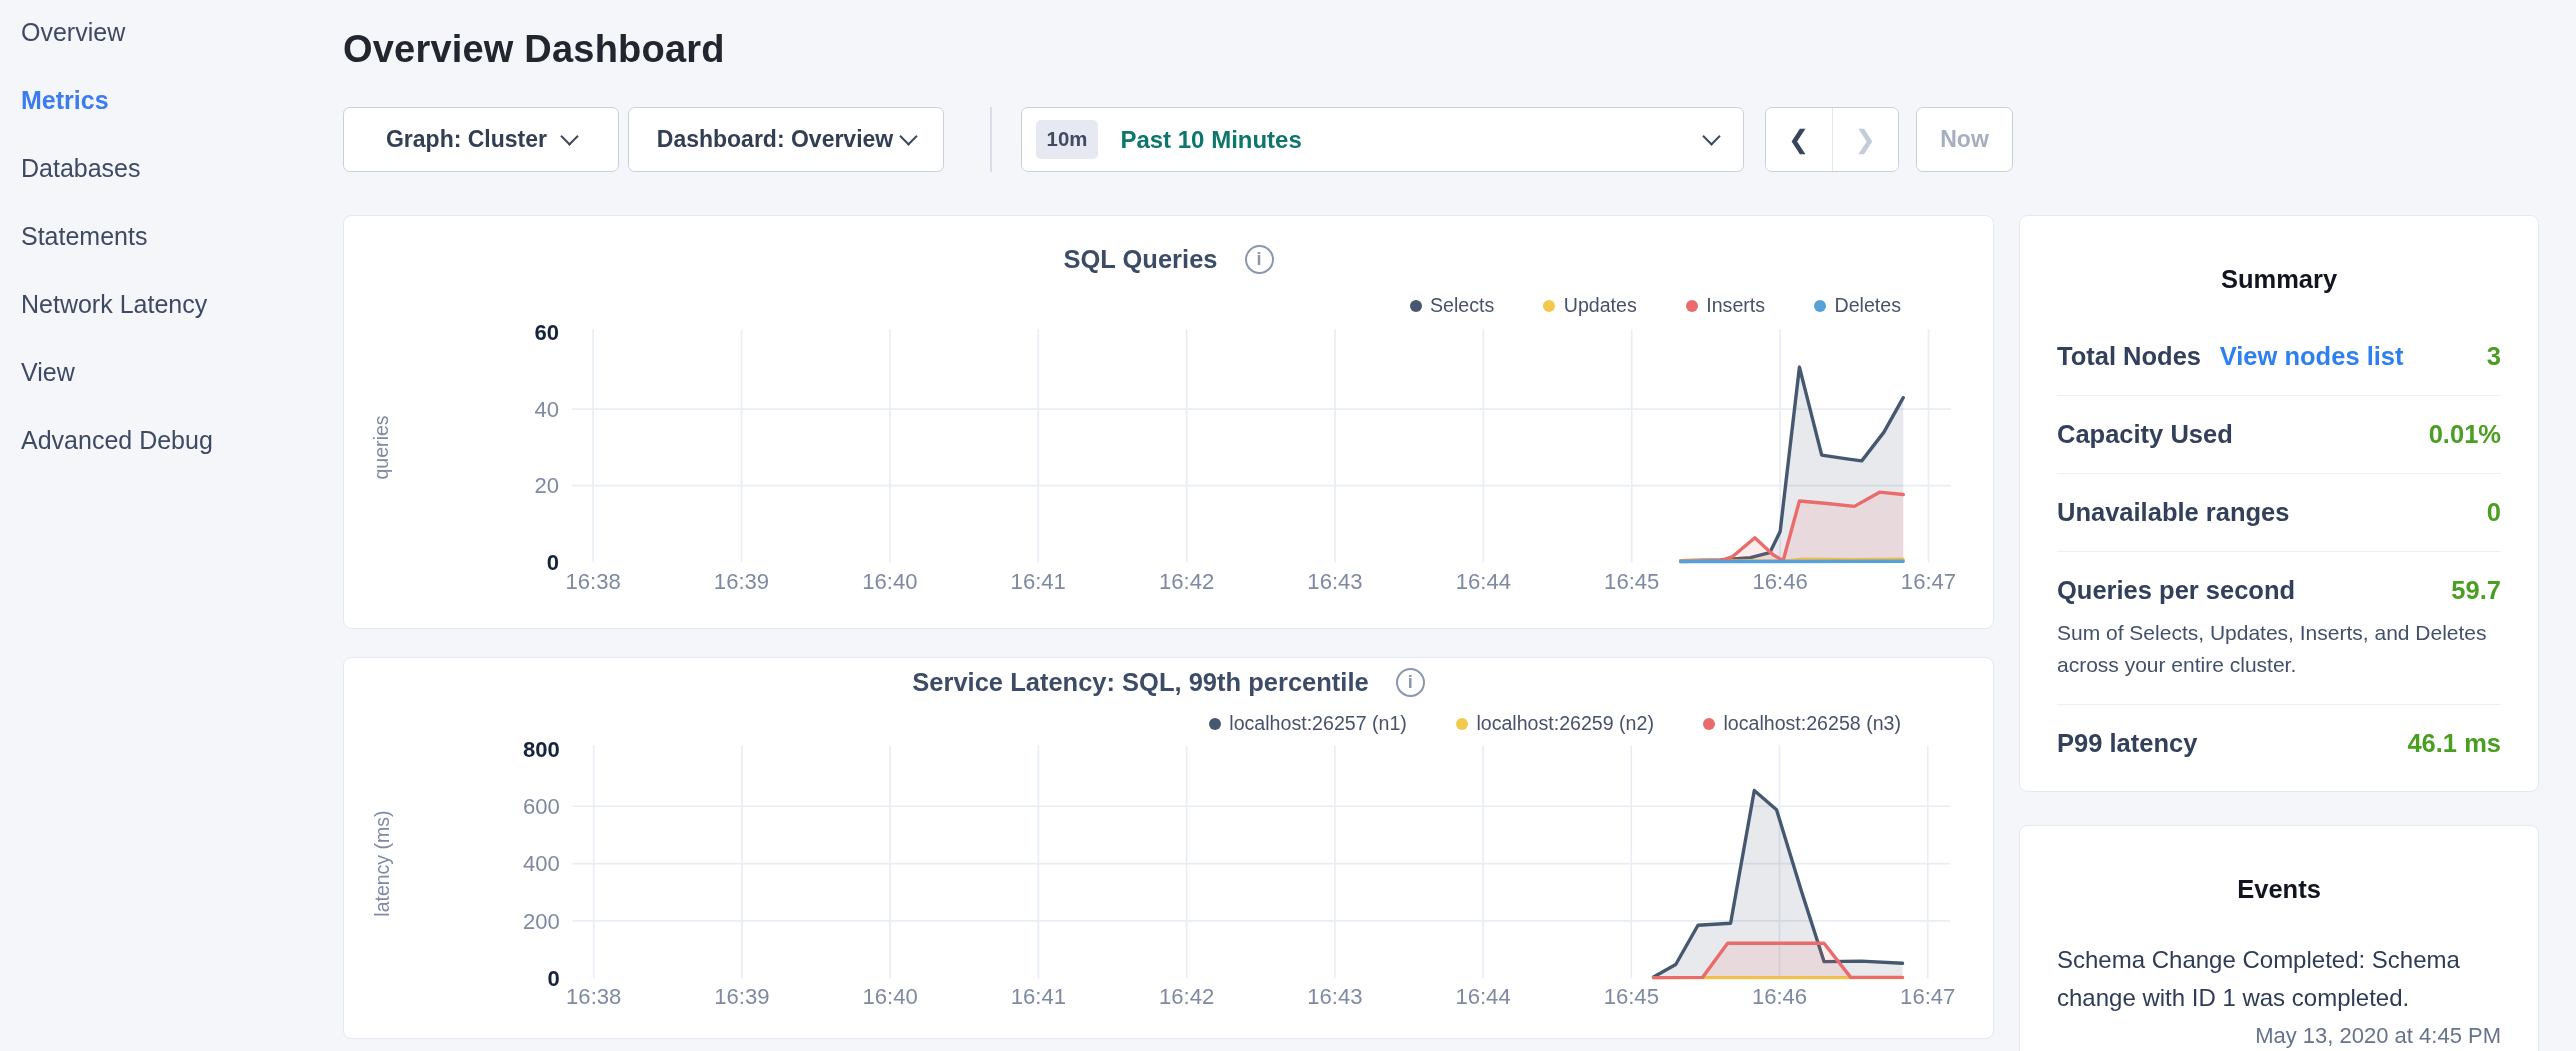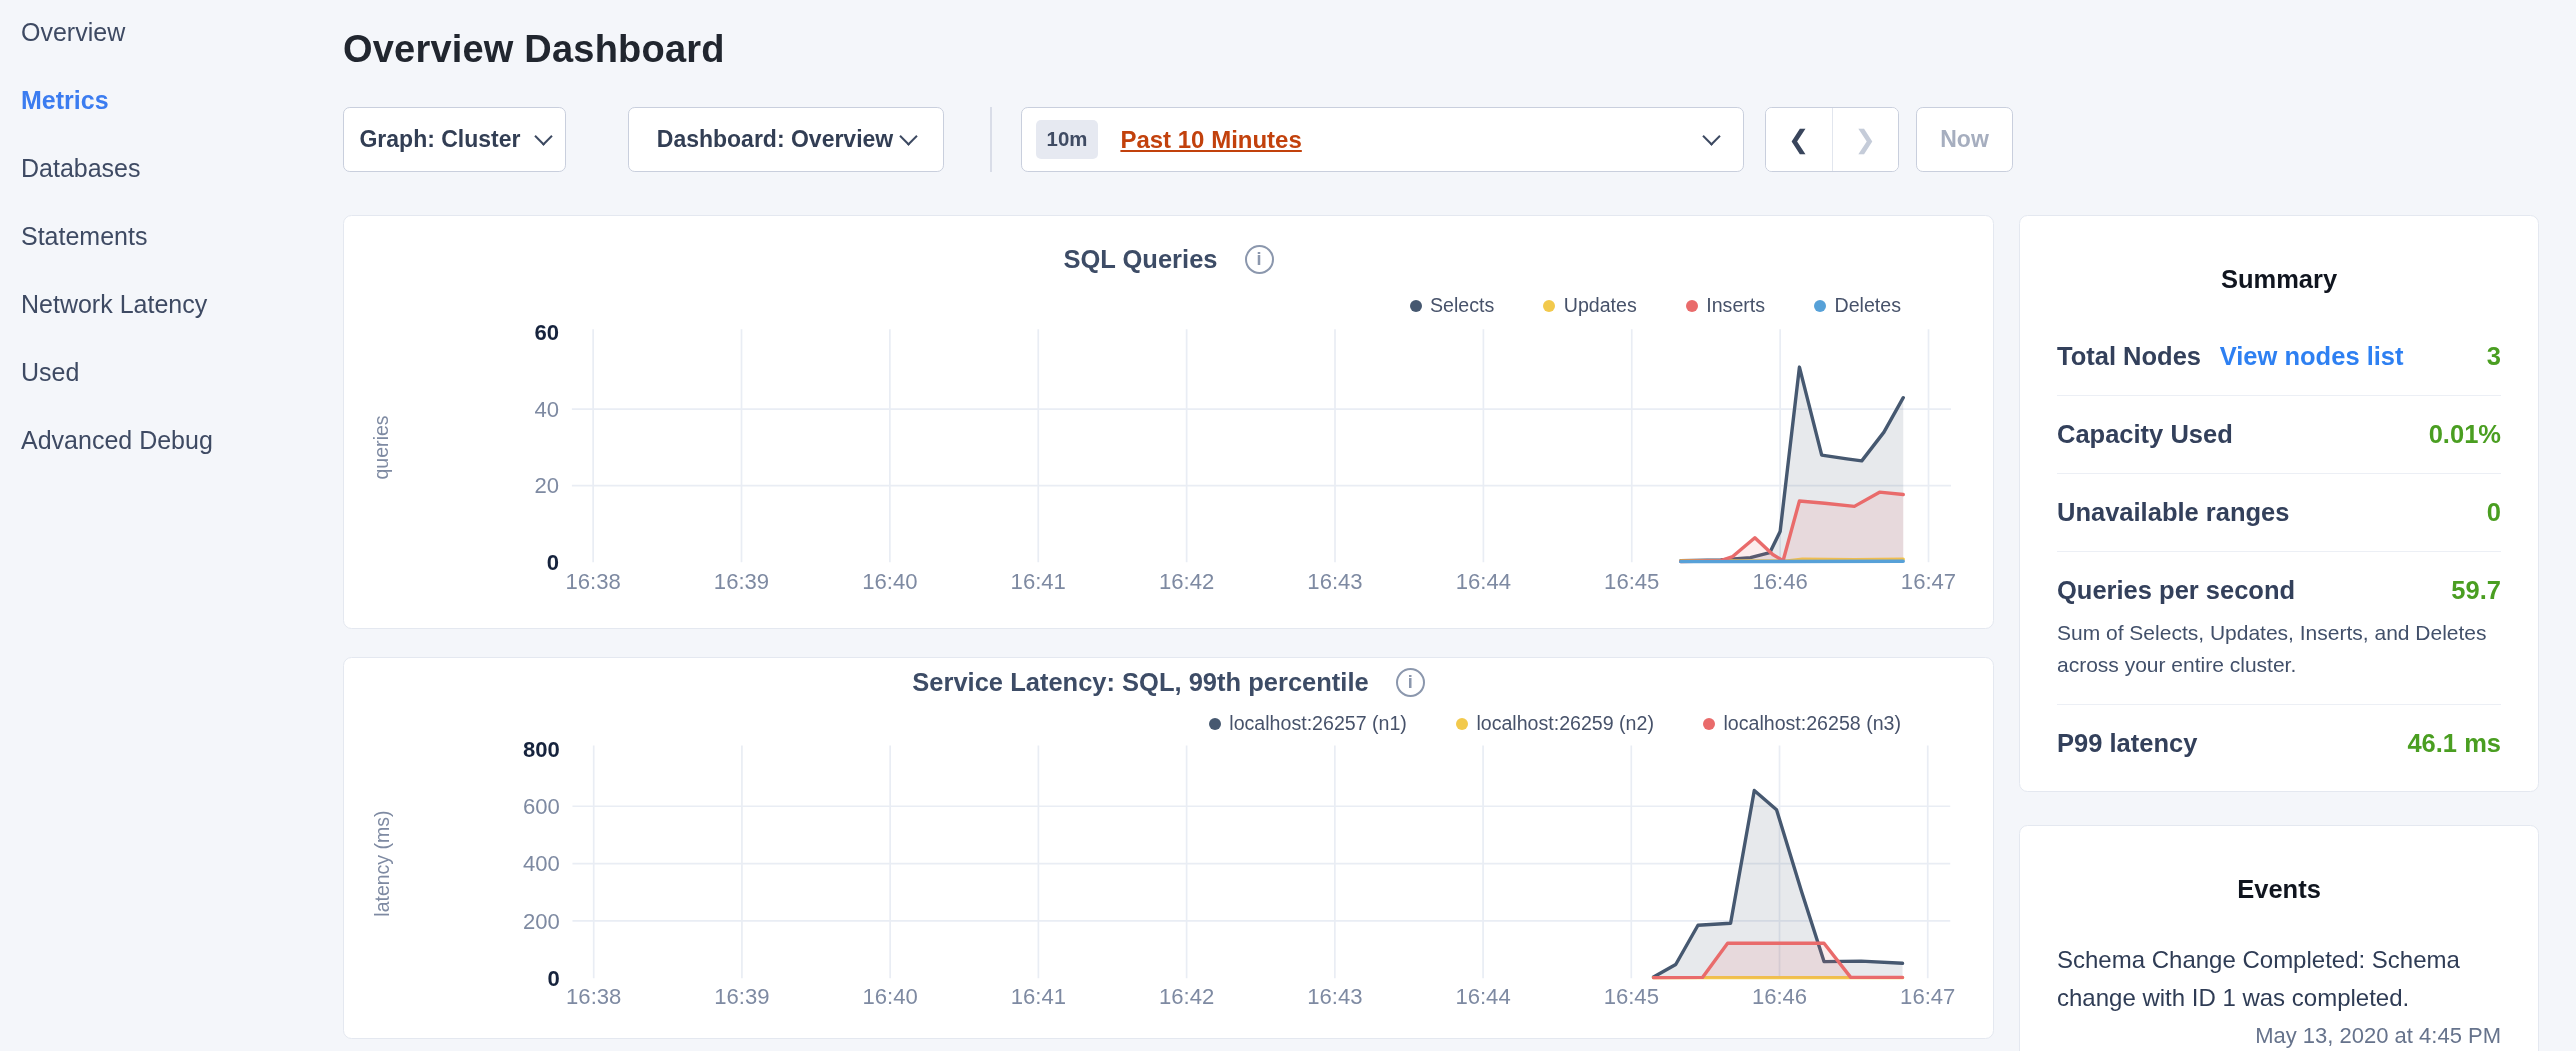--- a/index.html
+++ b/index.html
@@ -16,29 +16,29 @@
   .sidebar li.active{color:#3b7cf0;font-weight:700;}
   
   .page-title{position:absolute;left:343px;top:20.4px;margin:0;line-height:58px;
     font-size:38px;font-weight:700;color:#21262f;letter-spacing:0.2px;}
   
   .controls{position:absolute;left:0;top:107px;width:2576px;height:65px;}
   .controls .btn,.controls .timebox,.controls .pager,.controls .nowbtn{
     position:absolute;top:0;height:65px;background:#fff;border:1.7px solid #c9cfdd;border-radius:6.8px;
     box-sizing:border-box;display:flex;align-items:center;justify-content:center;
     font-family:"Liberation Sans",sans-serif;font-size:23px;font-weight:700;color:#323e54;cursor:pointer;padding:0;}
-  #btn-graph{left:343px;width:223px;gap:16px;}
+  #btn-graph{left:343px;width:276px;gap:16px;}
   #btn-dash{left:628px;width:316px;gap:9px;}
   .chev{width:11px;height:11px;border-right:2.6px solid #3c4961;border-bottom:2.6px solid #3c4961;
     transform:rotate(45deg);margin-top:-6px;display:inline-block;}
   .vdiv{position:absolute;left:990px;top:0;width:1.7px;height:65px;background:#d9dde8;}
   .timebox{left:1021px;width:723px;justify-content:flex-end;padding:0 25.5px 0 13.6px !important;}
   .timebox .badge{background:#e6e9f1;color:#3f4b63;font-size:20.4px;font-weight:700;
     border-radius:5.1px;padding:7.7px 11px;margin-right:22px;}
-  .timebox .tlabel{font-size:24px;font-weight:700;color:#c2410c;text-decoration:underline;}
+  .timebox .tlabel{font-size:24px;font-weight:700;color:#0f766e;}
   .timebox .chev{margin-left:auto;}
   .pager{left:1765px;width:134px;overflow:hidden;}
   .pager .pg{flex:1;height:100%;border:none;background:#fff;font-size:25.5px;line-height:1;
     display:flex;align-items:center;justify-content:center;cursor:pointer;padding:0;}
   .pager .pg.prev{color:#39455c;}
   .pager .pg.next{color:#c5ccd9;border-left:1.7px solid #e2e6ee;cursor:default;}
   .nowbtn{left:1916px;width:97px;color:#a6aebf !important;cursor:default;}
   
   .card{position:absolute;background:#fff;border:1.7px solid #e4e8f0;border-radius:8.5px;box-sizing:border-box;}
   #chart0{left:343px;top:215px;width:1651px;height:414px;}
@@ -77,21 +77,21 @@
 
 <div>
 
   <nav class="sidebar">
     <ul id="nav-list">
         <li class="item">Overview</li>
         <li class="item active">Metrics</li>
         <li class="item">Databases</li>
         <li class="item">Statements</li>
         <li class="item">Network Latency</li>
-        <li class="item">Used</li>
+        <li class="item">View</li>
         <li class="item">Advanced Debug</li>
       </ul>
   </nav>
 
   <h1 class="page-title">Overview Dashboard</h1>
 
   <div class="controls">
     <button class="btn" id="btn-graph">
       <span>Graph: Cluster</span>
       <i class="chev"></i>

